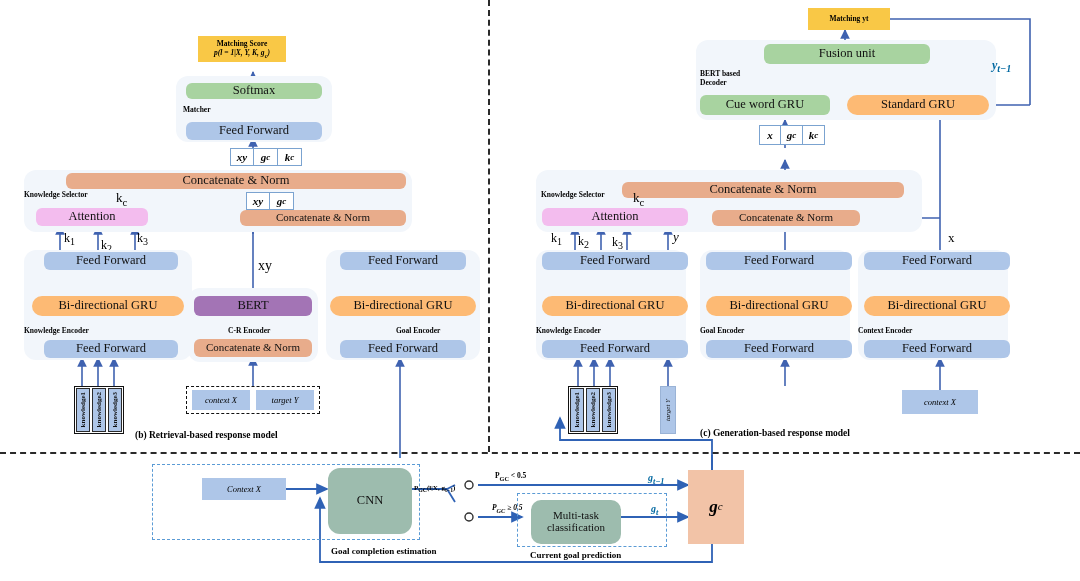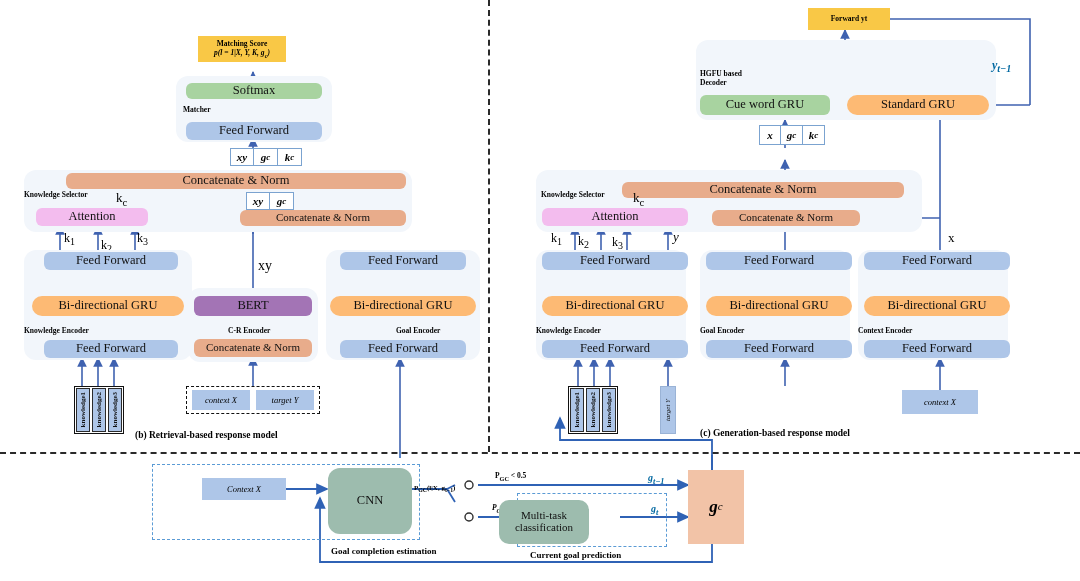--- a/index.html
+++ b/index.html
@@ -260,27 +260,28 @@
 
   <div class="panel" style="left:326px;top:250px;width:154px;height:110px;"></div>
   <div class="node pill ff blockTxt" style="left:340px;top:252px;width:126px;height:18px;">Feed Forward</div>
   <div class="node pill gru blockTxt" style="left:330px;top:296px;width:146px;height:20px;">Bi-directional GRU</div>
   <div class="lbl" style="left:396px;top:327px;">Goal  Encoder</div>
   <div class="node pill ff blockTxt" style="left:340px;top:340px;width:126px;height:18px;">Feed Forward</div>
 
   <div class="cap" style="left:135px;top:430px;">(b) Retrieval-based response model</div>
 
   <div class="node score" style="left:808px;top:8px;width:82px;height:22px;">
-    <span class="scoreTxt">Forward y</span>
+    <span class="scoreTxt">Matching y</span>
       <sub class="scoreTxt">t</sub>
   </div>
 
   <div class="panel" style="left:696px;top:40px;width:300px;height:80px;"></div>
+  <div class="node pill soft blockTxt" style="left:764px;top:44px;width:166px;height:20px;">Fusion unit</div>
   <div class="lbl" style="left:700px;top:70px;">
-    <div>HGFU based</div>
+    <div>BERT based</div>
     <div>Decoder</div>
   </div>
   <div class="node pill soft blockTxt" style="left:700px;top:95px;width:130px;height:20px;">Cue word GRU</div>
   <div class="node pill gru blockTxt" style="left:847px;top:95px;width:142px;height:20px;">Standard GRU</div>
   <div class="mathb" style="left:992px;top:58px;font-size:12px;">
     <span>y</span><sub>t−1</sub>
   </div>
 
   <div class="tokrow" style="left:759px;top:125px;">
     <div class="tok" style="width:22px;height:20px;">
@@ -361,21 +362,21 @@
   </div>
 
   <div class="lbl" style="left:495px;top:472px;font-size:7.5px;">
     <span>P</span><sub>GC</sub><span> &lt; 0.5</span>
   </div>
   <div class="lbl" style="left:492px;top:504px;font-size:7.5px;font-style:italic;">
     <span>P</span><sub>GC</sub><span> ≥ 0.5</span>
   </div>
 
   <div class="dbox" style="left:517px;top:493px;width:150px;height:54px;"></div>
-  <div class="node mtc blockTxtSm" style="left:499px;top:500px;width:90px;height:44px;flex-direction:column;">
+  <div class="node mtc blockTxtSm" style="left:531px;top:500px;width:90px;height:44px;flex-direction:column;">
     <div>Multi-task</div>
     <div>classification</div>
   </div>
 
   <div class="mathb" style="left:648px;top:472px;font-size:10px;">
     <span>g</span><sub>t−1</sub>
   </div>
   <div class="mathb" style="left:651px;top:503px;font-size:10px;">
     <span>g</span><sub>t</sub>
   </div>

